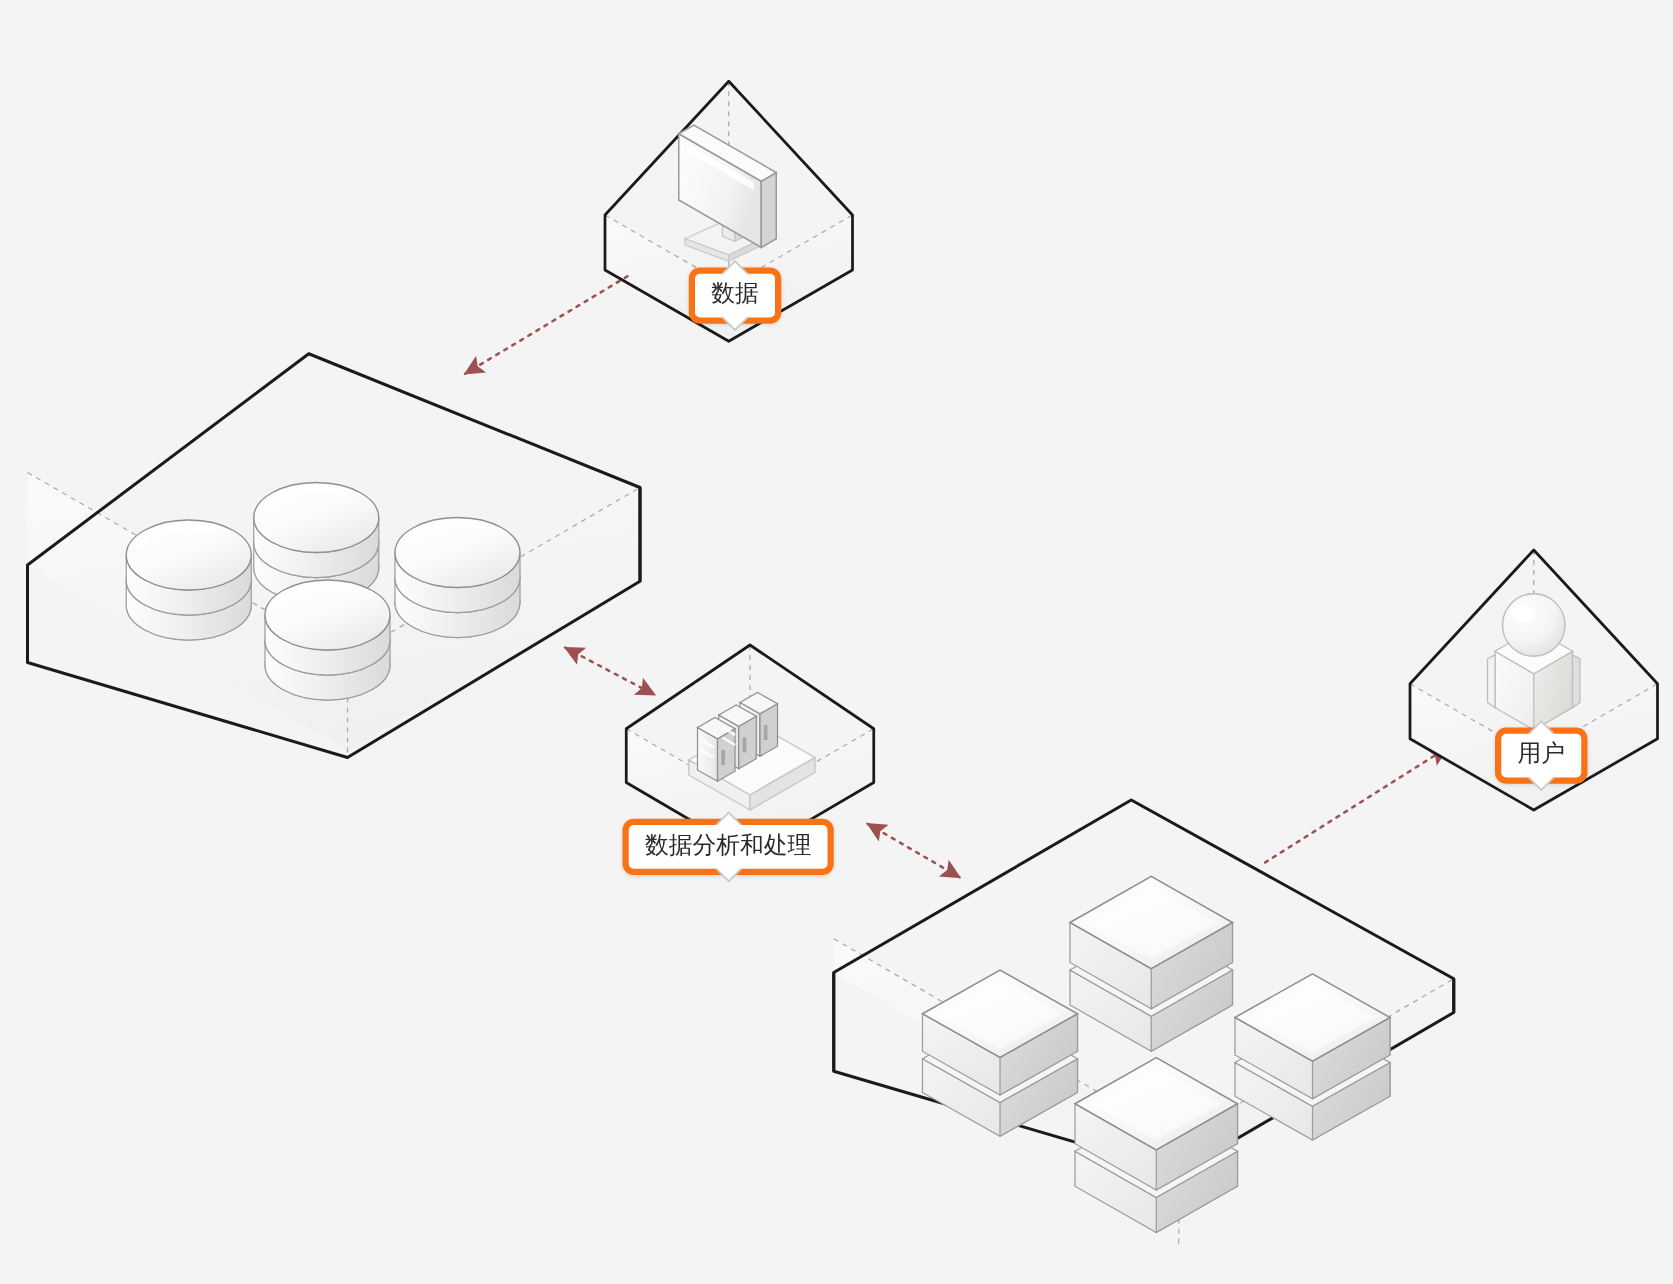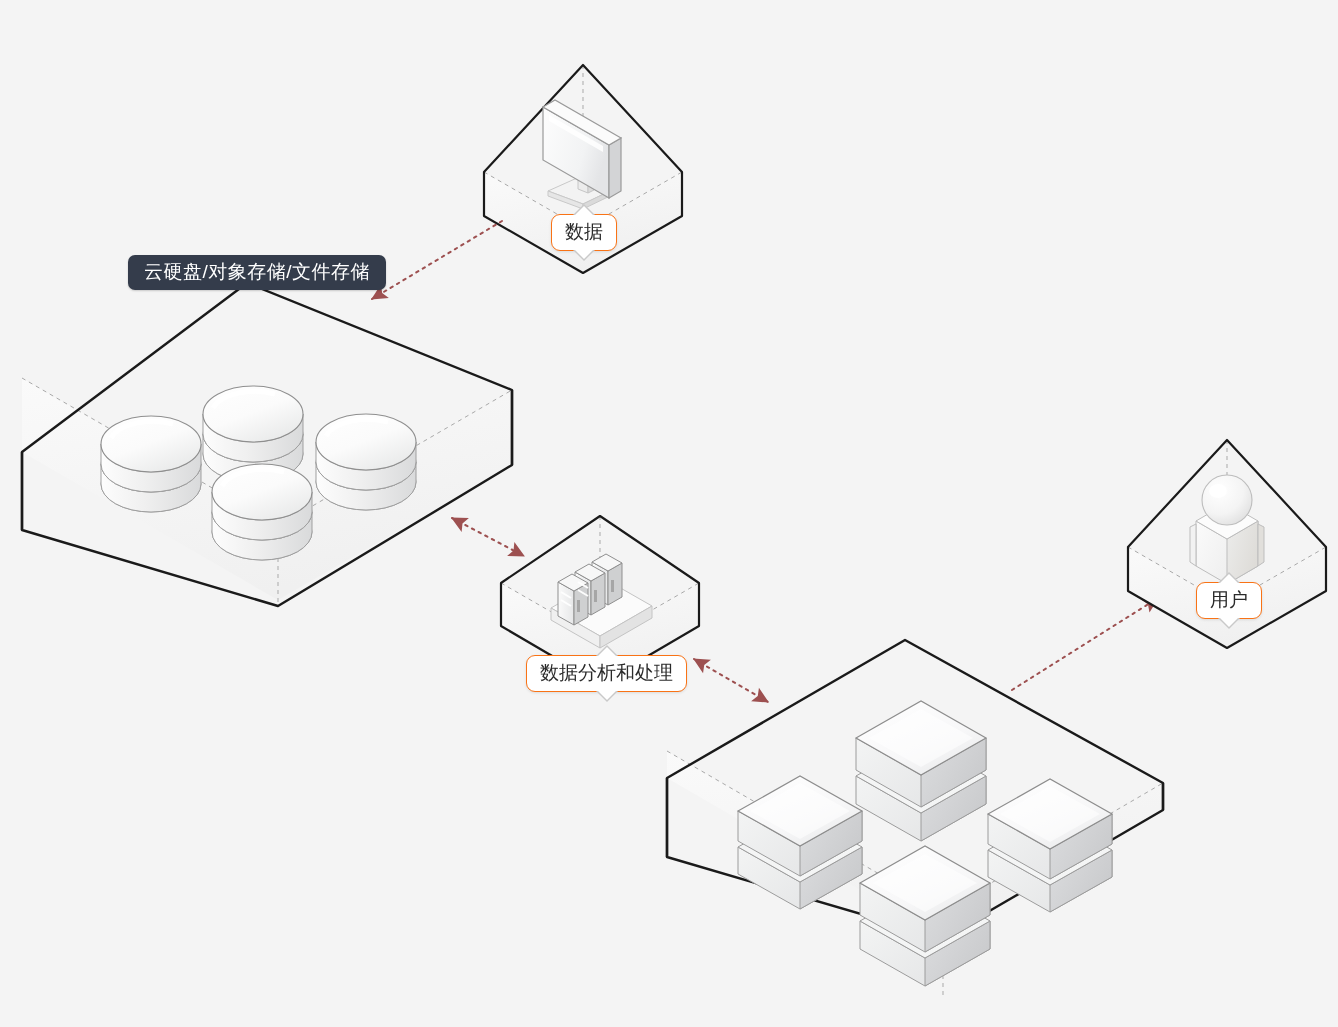--- a/index.html
+++ b/index.html
@@ -26,21 +26,21 @@
     border-radius:7px;
     font-size:19px;
     letter-spacing:.5px;
     padding:7px 16px 9px 16px;
     line-height:1;
     box-shadow:0 1px 2px rgba(0,0,0,.18);
   }
   .lbl-light{
     background:#ffffff;
     color:#2a2a2a;
-    border:1px solid #f97316;
+    border:5px solid #f97316;
     border-radius:9px;
     font-size:19px;
     padding:7px 13px 9px 13px;
     line-height:1;
     box-shadow:0 1px 3px rgba(0,0,0,.10);
   }
   
   .tail-dn,.tail-dn-i,.tail-up,.tail-up-i{
     position:absolute;left:50%;width:0;height:0;
   }
@@ -330,34 +330,31 @@
       <polygon points="0,113 65,76 65,104 0,141" fill="url(#gCubeRight)" stroke="#9c9c9c" stroke-width="1"></polygon>
       <polygon points="-65,76 0,39 65,76 0,113" fill="#f4f5f5" stroke="#9c9c9c" stroke-width="1"></polygon>
       <polygon points="-65,38 0,75 65,38 65,70 0,107 -65,70" fill="url(#gCubeLeft)" stroke="#9c9c9c" stroke-width="1"></polygon>
       <polygon points="0,75 65,38 65,70 0,107" fill="url(#gCubeRight)" stroke="#9c9c9c" stroke-width="1"></polygon>
       <polygon points="-65,38 0,1 65,38 0,75" fill="url(#gCubeTop)" stroke="#8d8d8d" stroke-width="1.2"></polygon>
       <polygon points="-52,38 0,9 52,38 0,67" fill="#ffffff" opacity=".55"></polygon>
     </g>
   </g>
 </svg>
 
-<div class="lbl lbl-dark" style="left:128px;top:255px;">
-  <span>云硬盘/对象存储/文件存储</span>
-</div>
 
 
 <div class="lbl lbl-light" style="left:551px;top:214px;">
   <span class="tail-up"></span>
   <span class="tail-up-i"></span>
   <span>数据</span>
   <span class="tail-dn"></span>
   <span class="tail-dn-i"></span>
 </div>
 
-<div class="lbl lbl-light" style="left:526px;top:655px;">
+<div class="lbl lbl-light" style="left:498px;top:655px;">
   <span class="tail-up"></span>
   <span class="tail-up-i"></span>
   <span>数据分析和处理</span>
   <span class="tail-dn"></span>
   <span class="tail-dn-i"></span>
 </div>
 
 <div class="lbl lbl-light" style="left:1196px;top:582px;text-align:center;">
   <span class="tail-up"></span>
   <span class="tail-up-i"></span>

